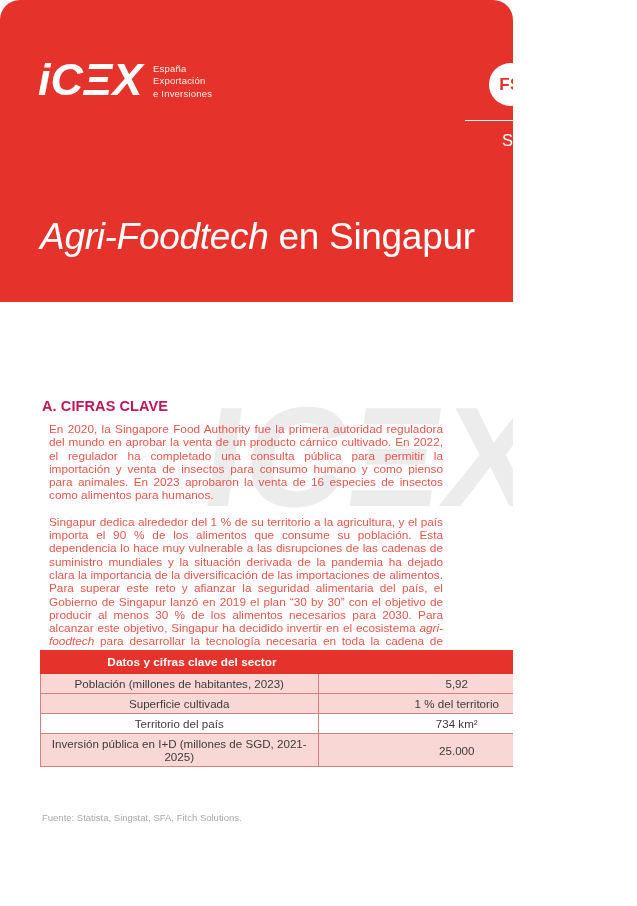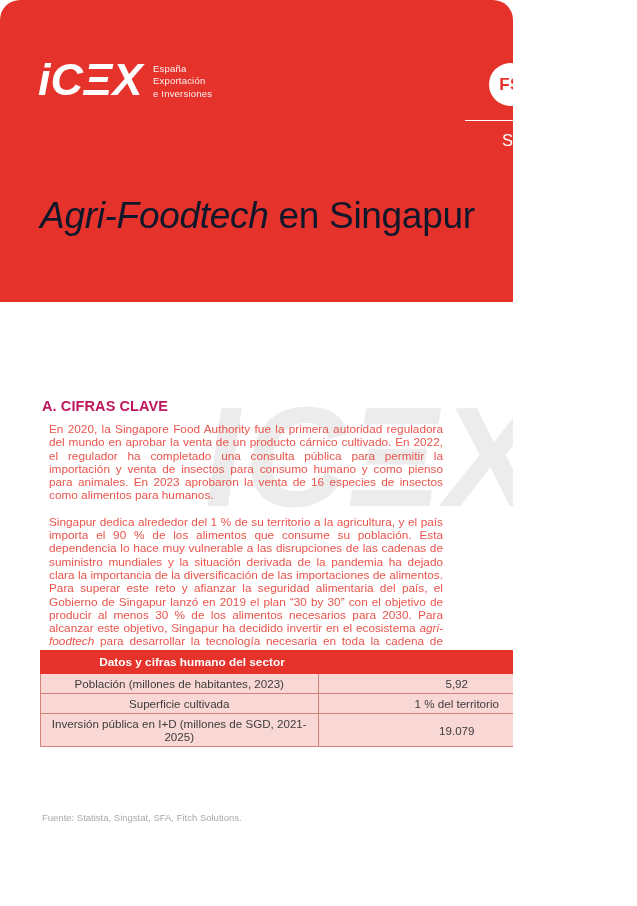--- a/index.html
+++ b/index.html
@@ -67,22 +67,22 @@
   .country {
     position: absolute;
     top: 131px; right: 44px;
     color: #ffffff;
     font-weight: normal;
     font-size: 16.5px;
     letter-spacing: 0.6px;
   }
   .doc-title {
     position: absolute;
-    left: 40px; top: 194px;
-    color: #0f172a;
+    left: 40px; top: 215px;
+    color: #ffffff;
     font-size: 37px;
     line-height: 44px;
     letter-spacing: -0.3px;
     white-space: nowrap;
   }
   .doc-title .it { font-style: italic; }
 
   
   .watermark {
     position: absolute;
@@ -192,33 +192,37 @@
   <div class="content">
     <h2 class="section-heading">A. CIFRAS CLAVE</h2>
     <p class="para">En 2020, la Singapore Food Authority fue la primera autoridad reguladora del mundo en aprobar la venta de un producto cárnico cultivado. En 2022, el regulador ha completado una consulta pública para permitir la importación y venta de insectos para consumo humano y como pienso para animales. En 2023 aprobaron la venta de 16 especies de insectos como alimentos para humanos.</p>
     <p class="para"><span>Singapur dedica alrededor del 1 % de su territorio a la agricultura, y el país importa el 90 % de los alimentos que consume su población. Esta dependencia lo hace muy vulnerable a las disrupciones de las cadenas de suministro mundiales y la situación derivada de la pandemia ha dejado clara la importancia de la diversificación de las importaciones de alimentos. Para superar este reto y afianzar la seguridad alimentaria del país, el Gobierno de Singapur lanzó en 2019 el plan “30 by 30” con el objetivo de producir al menos 30 % de los alimentos necesarios para 2030. Para alcanzar este objetivo, Singapur ha decidido invertir en el ecosistema </span><span class="it">agri-foodtech</span><span> para desarrollar la tecnología necesaria en toda la cadena de valor de los alimentos.</span></p>
   </div>
 
   <table class="kf-table">
     <tbody>
         <tr>
       <td class="hdr" colspan="2">
-        <div class="hdr-inner">Datos y cifras humano del sector</div>
+        <div class="hdr-inner">Datos y cifras clave del sector</div>
       </td>
     </tr>
     <tr class="pink">
       <td class="lbl col-label">Población (millones de habitantes, 2023)</td>
       <td>5,92</td>
     </tr>
     <tr class="pink">
       <td class="lbl col-label">Superficie cultivada</td>
       <td>1 % del territorio</td>
     </tr>
+    <tr>
+      <td class="lbl col-label">Territorio del país</td>
+      <td>734 km²</td>
+    </tr>
     <tr class="pink">
       <td class="lbl col-label">Inversión pública en I+D (millones de SGD, 2021-2025)</td>
-      <td>19.079</td>
+      <td>25.000</td>
     </tr>
   </tbody>
     </table>
 
   <div class="source-note">Fuente: Statista, Singstat, SFA, Fitch Solutions.</div>
 
 </div>
 
 </body></html>

